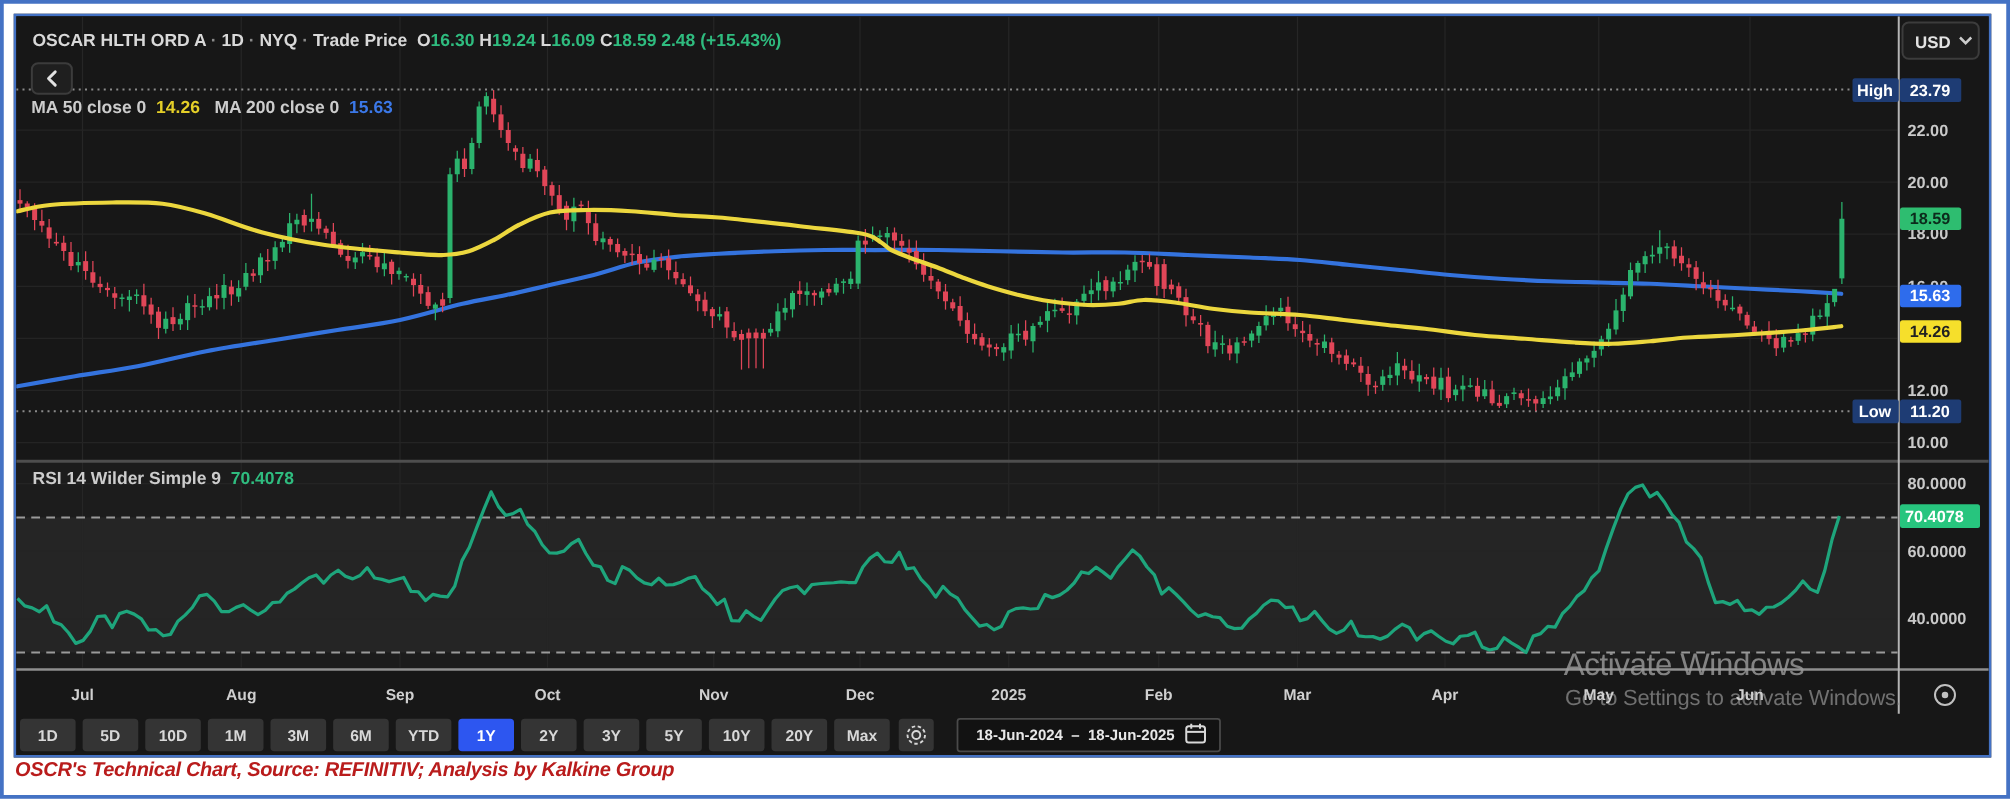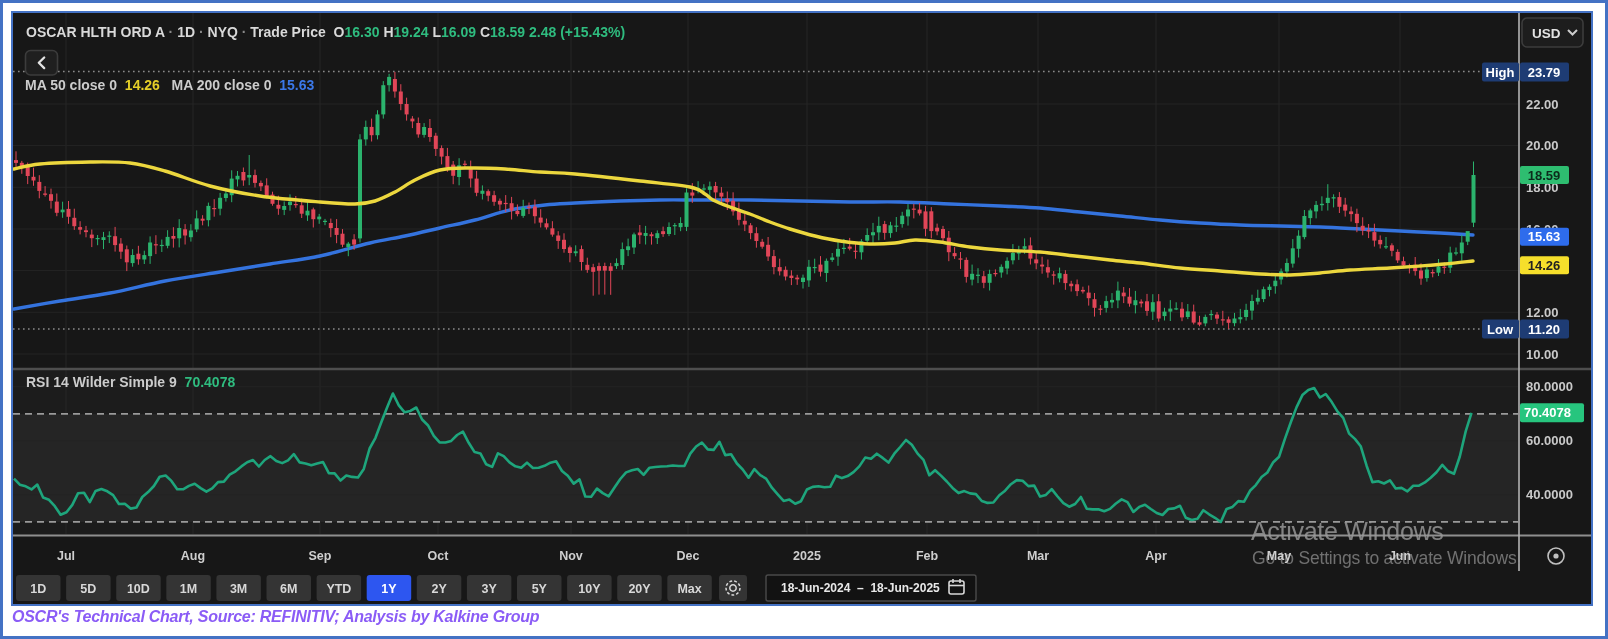--- a/index.html
+++ b/index.html
@@ -9,21 +9,21 @@
 text{font-family:"Liberation Sans",sans-serif;}
 .ttl{font-size:14px;font-weight:bold;}
 .ax{font-size:12.5px;font-weight:bold;fill:#cfcfcf;}
 .ax2{font-size:13px;font-weight:bold;fill:#c9c9c9;}
 .tag{font-size:13px;font-weight:bold;}
 .btn{font-size:12.5px;font-weight:bold;}
 .dtx{font-size:12px;font-weight:bold;}
 .usd{font-size:13.5px;font-weight:bold;}
 .wm1{font-size:25px;letter-spacing:-0.3px;}
 .wm2{font-size:17.5px;letter-spacing:-0.2px;}
-.caption{position:absolute;left:12px;top:608px;font-family:"Liberation Sans",sans-serif;font-weight:bold;font-style:italic;font-size:16px;letter-spacing:-0.25px;color:#8b5cf6;}
+.caption{position:absolute;left:12px;top:608px;font-family:"Liberation Sans",sans-serif;font-weight:bold;font-style:italic;font-size:16px;letter-spacing:-0.25px;color:#b91c1c;}
 </style></head>
 <body>
 <div class="frame"></div>
 <div class="chart">
     <svg width="1578" height="591" viewBox="13 13 1578 591" xmlns="http://www.w3.org/2000/svg" font-family="Liberation Sans, sans-serif">
 <rect x="13" y="13" width="1578" height="591" fill="#171717"></rect>
 <rect x="13" y="370" width="1505" height="166" fill="#1c1c1c"></rect>
 <rect x="13" y="413.9" width="1505" height="108.1" fill="#252525"></rect>
 <line x1="66" y1="13" x2="66" y2="534" stroke="#262626" stroke-width="1"></line>
 <line x1="193" y1="13" x2="193" y2="534" stroke="#262626" stroke-width="1"></line>

